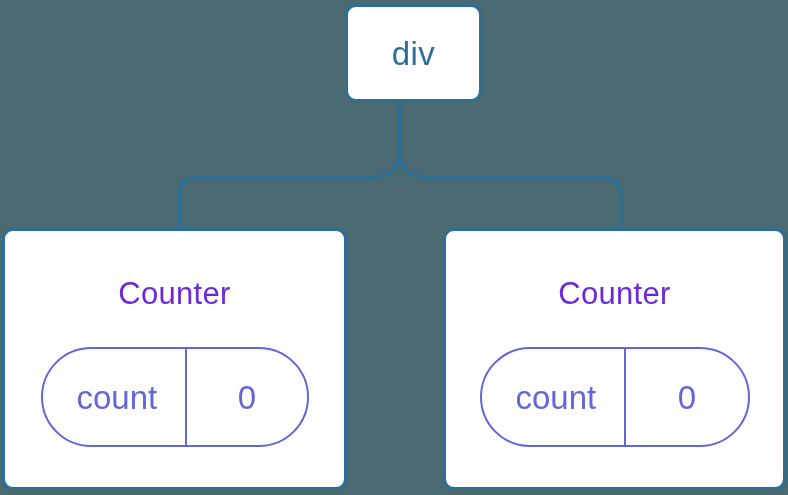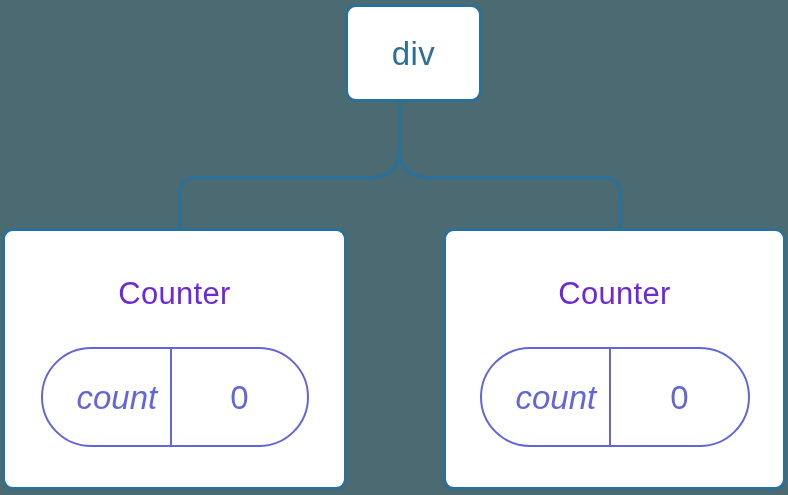--- a/index.html
+++ b/index.html
@@ -98,22 +98,21 @@
     display: flex;
     align-items: center;
     justify-content: center;
     color: #6366d8;
     font-size: 33px;
     line-height: 1;
     box-sizing: border-box;
   }
   .pill-key {
     flex: 0 0 auto;
-    padding: 0 13px 0 34px;
-    font-style: italic;
+    padding: 0 28px 0 34px;
   }
   .pill-value {
     flex: 1 1 auto;
     border-left: 2px solid #6366d8;
     padding: 0 12px;
   }
 </style>
 </head>
 <body>
 

